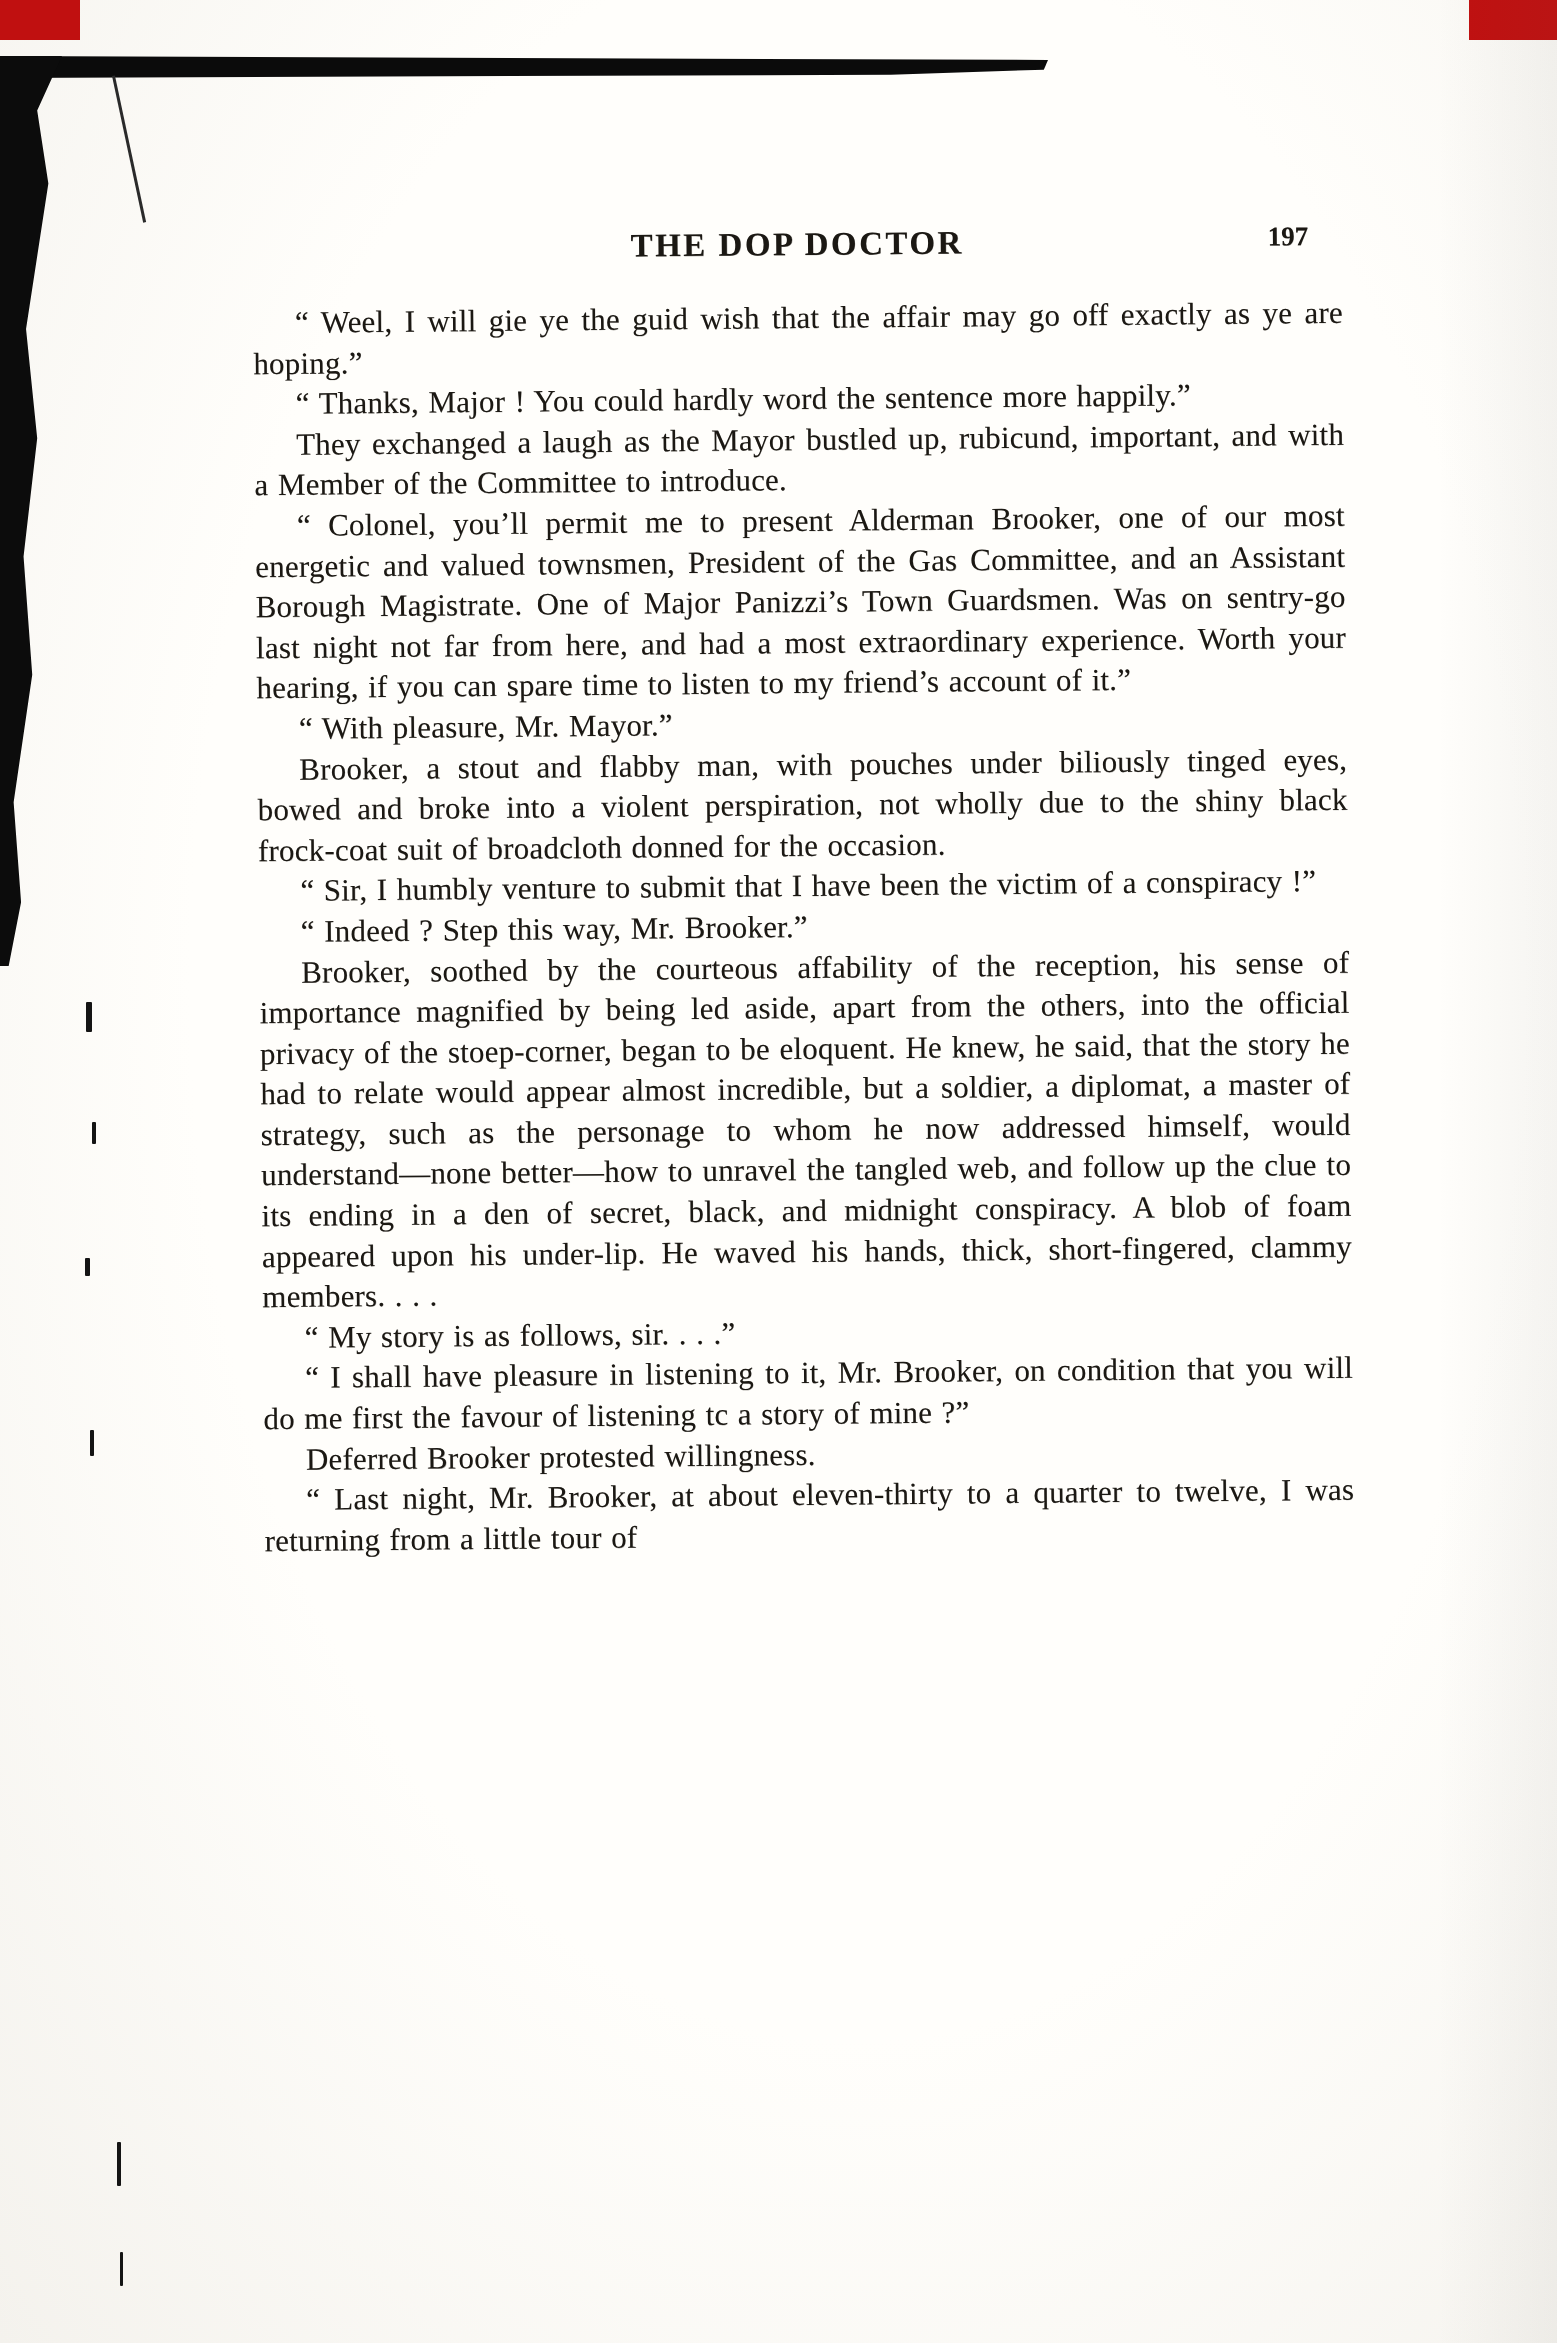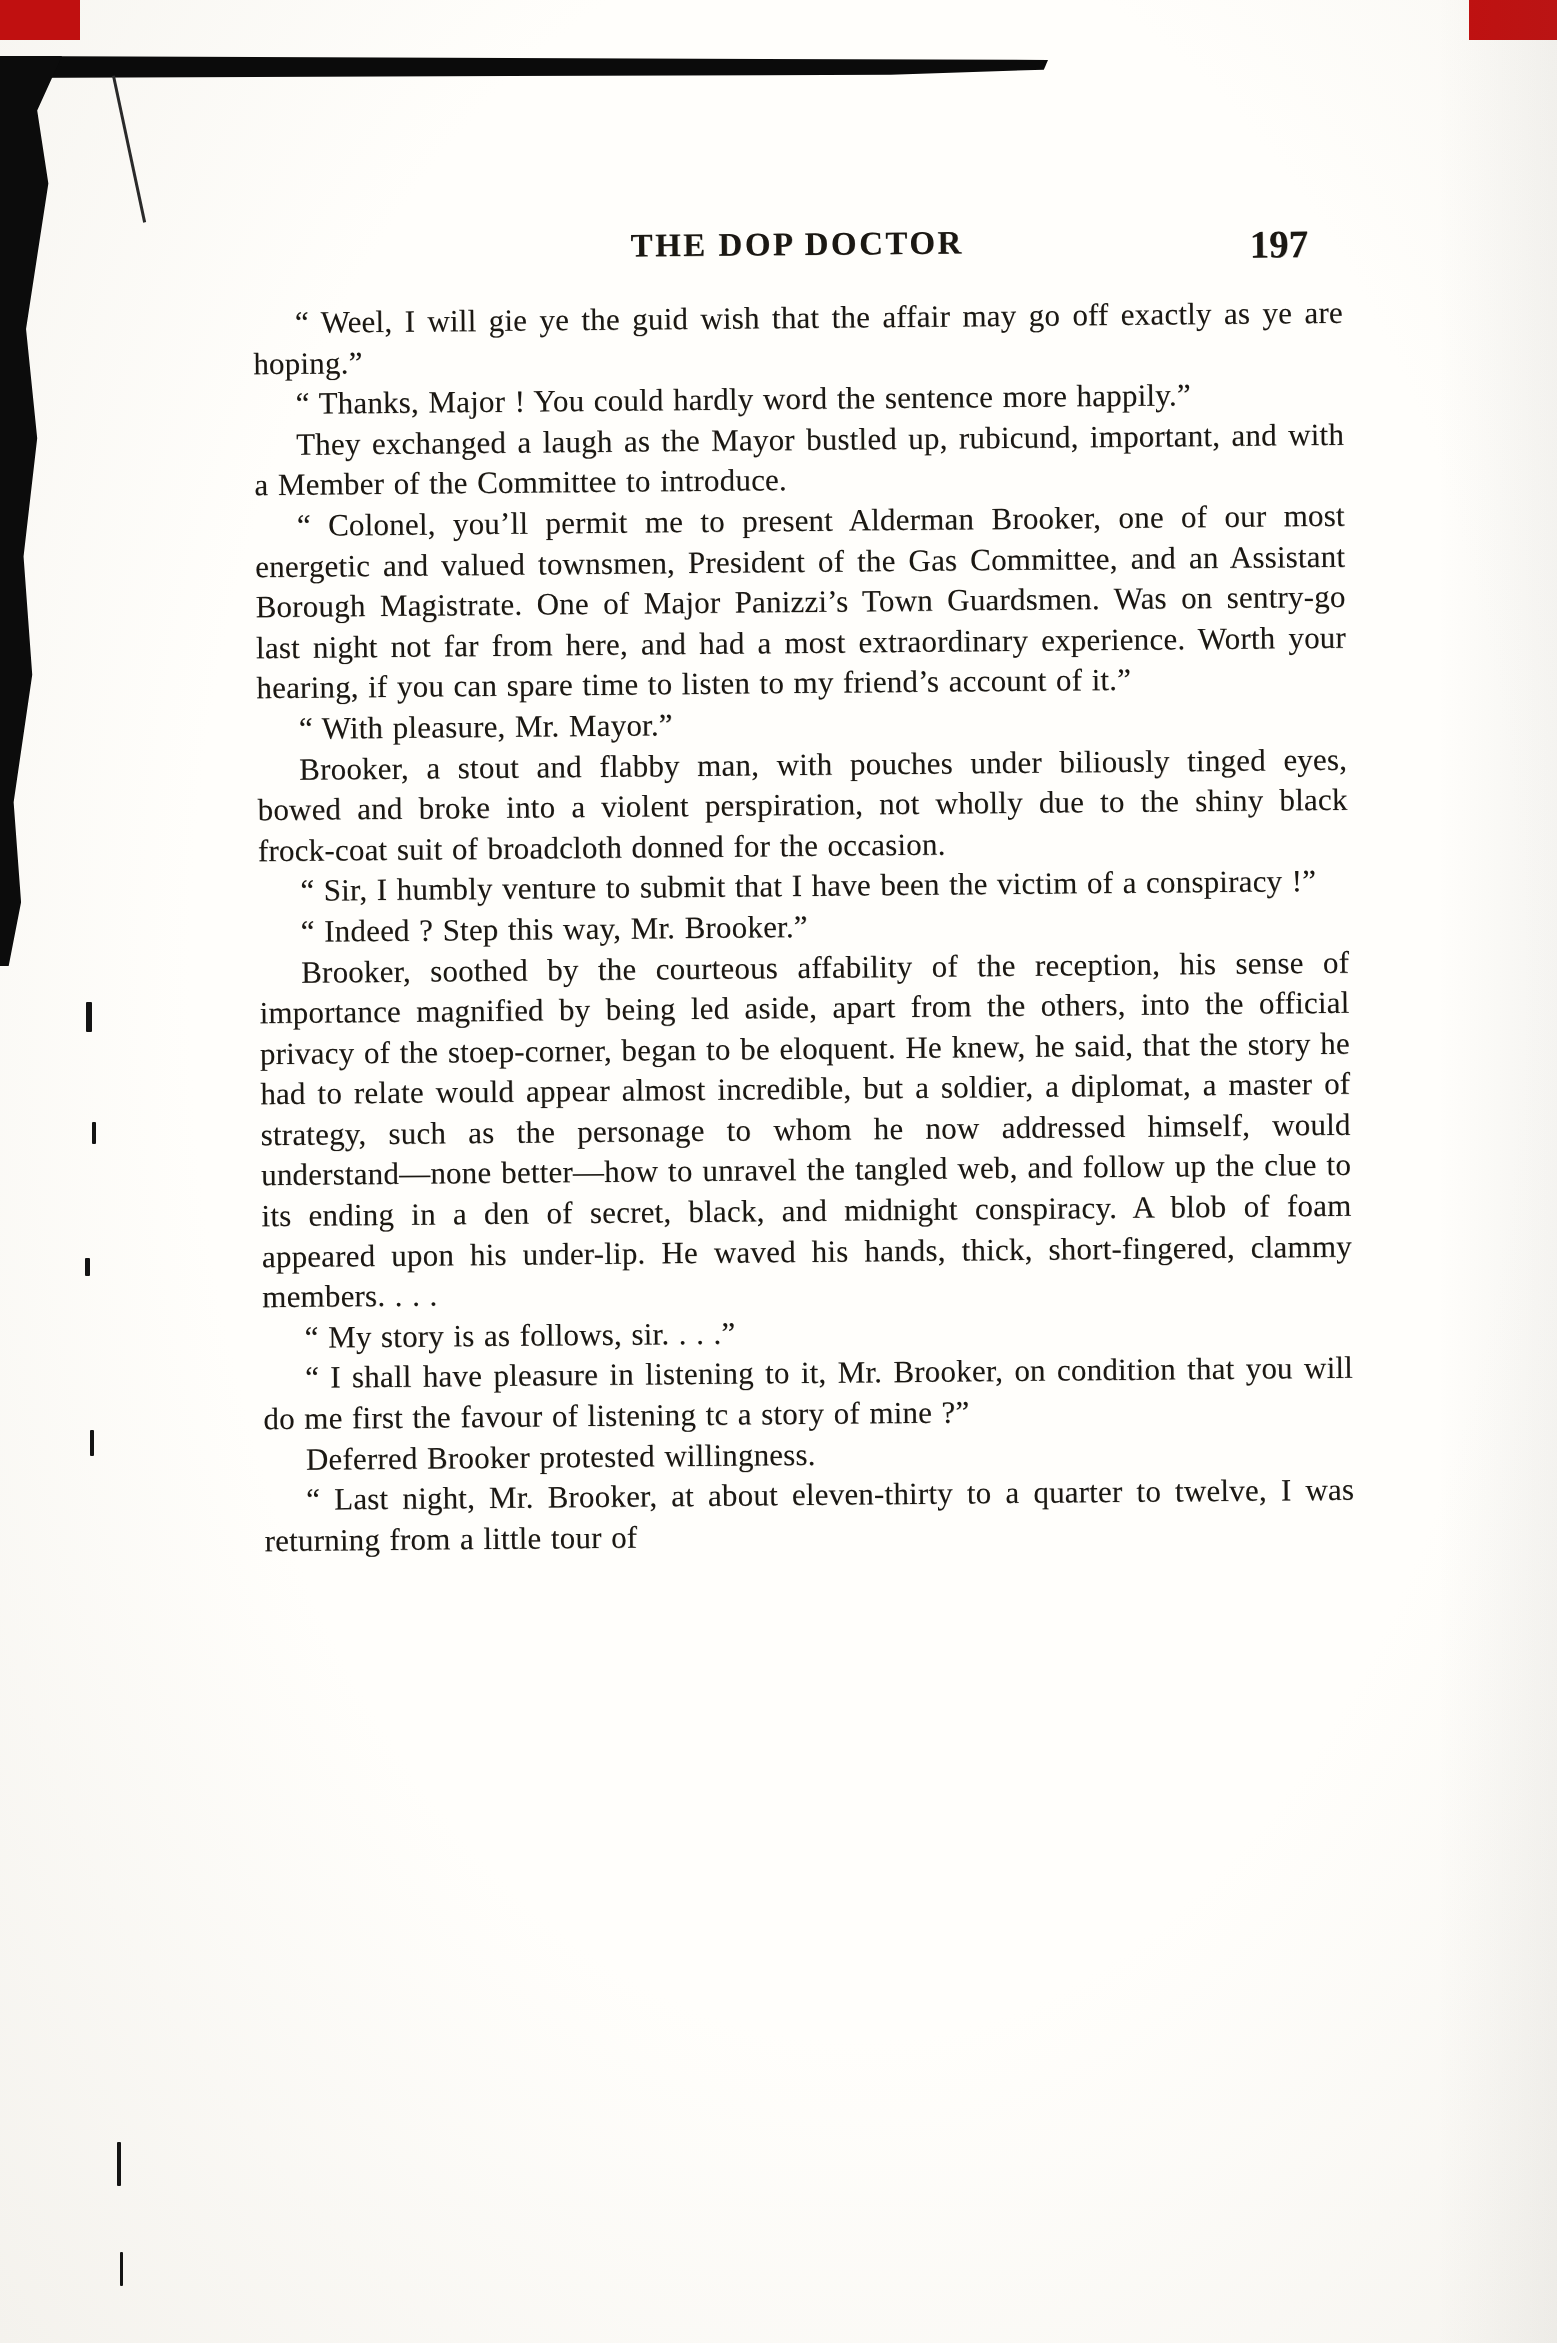--- a/index.html
+++ b/index.html
@@ -89,21 +89,21 @@
     margin: 0;
     text-align: center;
     font-size: 33px;
     font-weight: 700;
     letter-spacing: 2.5px;
   }
   #page-number {
     position: absolute;
     right: 34px;
     top: 0;
-    font-size: 39px;
+    font-size: 27px;
     font-weight: 700;
   }
 
   #body-text p {
     margin: 0;
     text-indent: 42px;
     text-align: justify;
     font-size: 31px;
     line-height: 40.6px;
     word-spacing: 1.5px;

